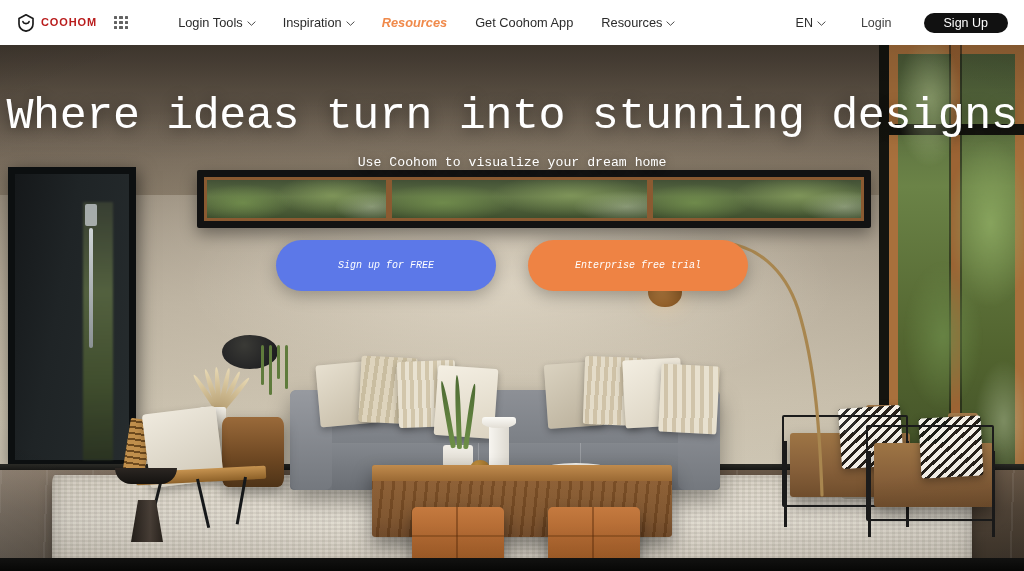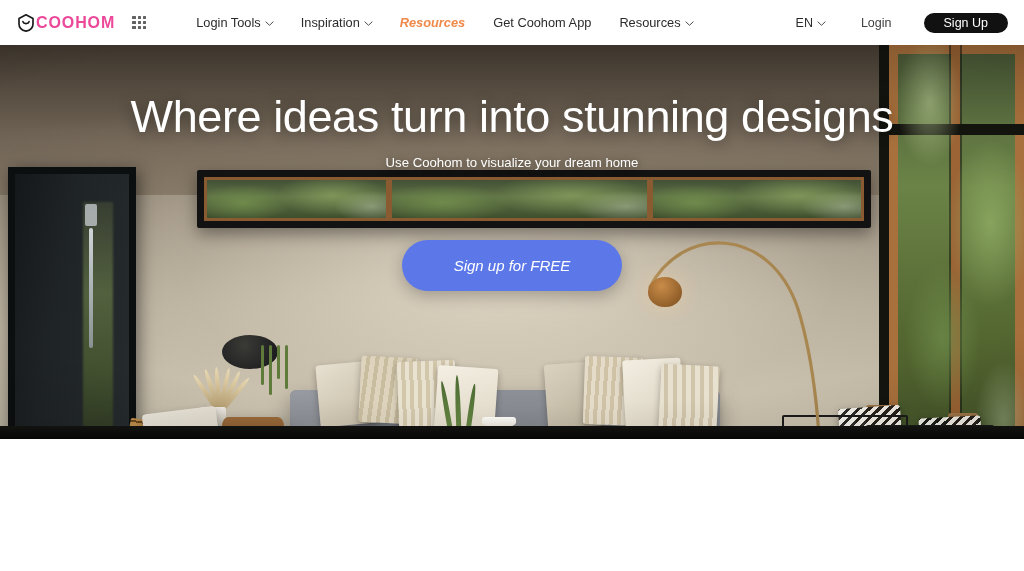--- a/index.html
+++ b/index.html
@@ -14,22 +14,22 @@
   
   .header {
     position:absolute; left:0; top:0; width:1024px; height:45px;
     background:#ffffff;
     display:flex; align-items:center;
     z-index:40;
   }
   .brand { display:flex; align-items:center; margin-left:16px; cursor:pointer; }
   .brand-mark { width:20px; height:20px; display:block; }
   .brand-text {
-    font-size:16px; font-weight:700; letter-spacing:.9px;
-    color:#ec4899; line-height:1;
+    font-size:11px; font-weight:700; letter-spacing:.9px;
+    color:#b91c1c; margin-left:5px; line-height:1;
   }
   .apps-grid {
     margin-left:17px; width:14px; height:14px;
     display:grid; grid-template-columns:repeat(3,1fr); grid-template-rows:repeat(3,1fr);
     gap:2px; cursor:pointer; opacity:.72;
   }
   .apps-grid i { background:#262626; border-radius:.5px; display:block; }
 
   .nav { display:flex; align-items:center; margin-left:36px; gap:0; }
   .nav-item {
@@ -45,22 +45,22 @@
   .lang { font-size:12.5px; color:#2b2b2b; display:flex; align-items:center; gap:4px; cursor:pointer; padding:0 10px; }
   .login { font-size:12.5px; color:#404040; cursor:pointer; padding:0 14px; }
   .signup-btn {
     background:#111111; color:#ffffff; font-size:12.5px;
     border:none; border-radius:16px; padding:0 20px; height:20px;
     cursor:pointer; font-family:inherit; margin-left:6px;
   }
 
   
   .hero {
-    position:absolute; left:0; top:45px; width:1024px; height:394px;
-    overflow:hidden; background:#6f655a;
+    position:absolute; left:0; top:45px; width:1024px; height:526px;
+    overflow:hidden; background:#6f655a;font-family:Liberation Mono, monospace;
   }
   .scene { position:absolute; inset:0; }
 
   
   .wall-upper {
     position:absolute; left:0; top:0; width:100%; height:150px;
     background:
       radial-gradient(120% 140% at 52% 120%, rgba(180,165,140,.45) 0%, rgba(0,0,0,0) 62%),
       linear-gradient(180deg,#4a4036 0%,#5d5245 28%,#6e6254 60%,#7a6e5e 100%);
   }
@@ -396,21 +396,21 @@
     margin-top:14px;
     font-size:13.2px; color:#ffffff; font-weight:400;
     text-shadow:0 1px 8px rgba(0,0,0,.55);
   }
   .cta-row {
     position:absolute; left:0; top:195px; width:100%;
     display:flex; justify-content:center; gap:32px; z-index:25;
   }
   .cta {
     width:220px; height:51px; border:none; border-radius:26px;
-    color:#ffffff; font-size:15px; font-style:italic; font-weight:400;
+    color:#ffffff; font-size:10px; font-style:italic; font-weight:400;
     font-family:inherit; cursor:pointer;
     display:flex; align-items:center; justify-content:center;
     box-shadow:0 5px 16px rgba(0,0,0,.25);
   }
 </style>
 </head>
 <body>
 
 <div class="header">
 
@@ -610,14 +610,15 @@
     <div class="bottom-band"></div>
   </div>
 
   <div class="hero-copy">
     <h1 class="hero-title">Where ideas turn into stunning designs</h1>
     <p class="hero-sub">Use Coohom to visualize your dream home</p>
   </div>
 
   <div class="cta-row">
     <button class="cta" id="cta-primary" style="background: rgb(92, 120, 232);">Sign up for FREE</button>
+    <button class="cta" id="cta-secondary" style="background: rgb(238, 131, 68);">Enterprise free trial</button>
   </div>
 </section>
 
 </body></html>

